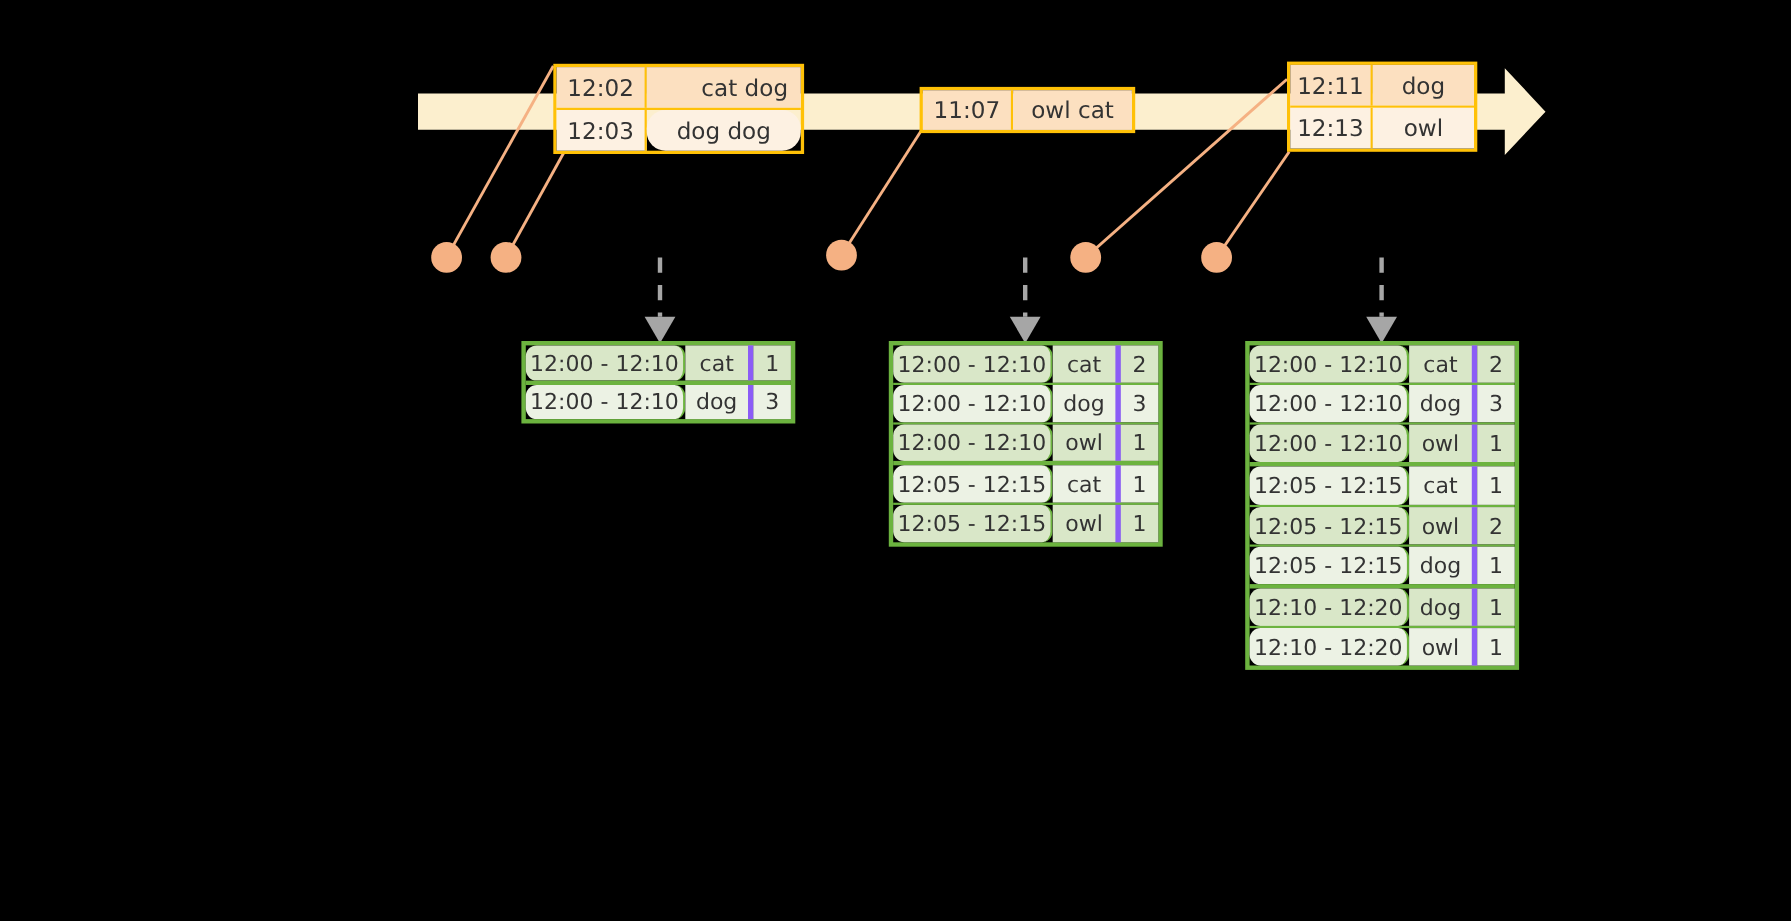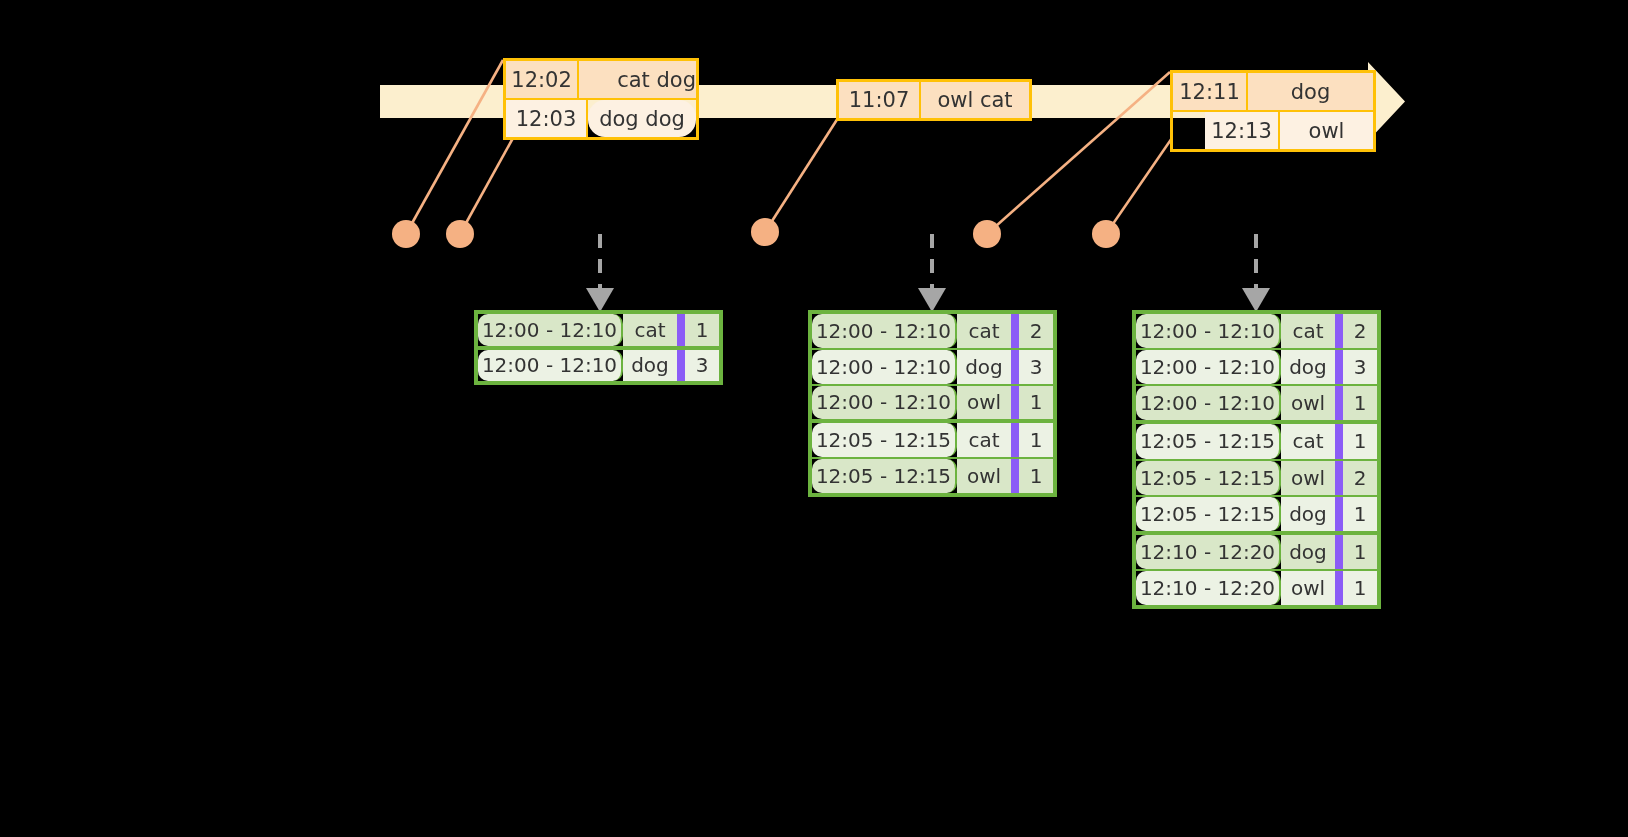--- a/index.html
+++ b/index.html
@@ -24,21 +24,21 @@
   .restable{position:absolute;border:4px solid #6CB33F;box-sizing:border-box;
             display:flex;flex-direction:column;z-index:6;}
   .resrow{display:flex;flex:1 1 auto;}
   .resrow + .resrow{border-top:2px solid #6CB33F;}
   .resrow.bandend + .resrow{border-top:4px solid #6CB33F;}
   .resrow.shade .rcell{background:#D9E7C8;}
   .resrow.plain .rcell{background:#ECF2E4;}
   .restable .rcell{display:flex;align-items:center;justify-content:center;
                    color:#333;font-size:20px;box-sizing:border-box;white-space:nowrap;}
   .restable .rcell.win{border-right:2px solid #6CB33F;border-radius:10px;}
-  .restable .rcell.key{border-right:8px solid #8b5cf6;}
+  .restable .rcell.key{border-right:5px solid #8b5cf6;}
 </style>
 </head>
 <body>
 
 <div id="stage">
 
   <svg class="layer">
     <g>
       <path d="M380,85 L1368,85 L1368,62 L1405,101.5 L1368,141 L1368,118 L380,118 Z" fill="#FCEFCE"></path>
     </g>
@@ -67,45 +67,45 @@
       <line x1="932" y1="234" x2="932" y2="288"></line>
       <line x1="1256" y1="234" x2="1256" y2="288"></line>
     </g>
     <g fill="#A6A6A6">
       <path d="M586,288 L614,288 L600,312 Z"></path>
       <path d="M918,288 L946,288 L932,312 Z"></path>
       <path d="M1242,288 L1270,288 L1256,312 Z"></path>
     </g>
   </svg>
 
-  <div class="evtbox" style="left:503px;top:58px;width:196px;height:82px;">
+  <div class="evtbox" style="left:503px;top:58px;width:228px;height:82px;">
     <div class="evtrow shade">
       <div class="cell t" style="width:82px;">12:02</div>
       <div class="cell" style="flex:1;padding-left:38px;">cat dog</div>
     </div>
     <div class="evtrow plain">
       <div class="cell t" style="width:82px;">12:03</div>
       <div class="cell" style="flex:1;border-radius:17px;">dog dog</div>
     </div>
   </div>
 
   <div class="evtbox" style="left:836px;top:79px;width:196px;height:42px;">
     <div class="evtrow shade">
       <div class="cell t" style="width:82px;">11:07</div>
       <div class="cell" style="flex:1;">owl cat</div>
     </div>
   </div>
 
-  <div class="evtbox" style="left:1170px;top:70px;width:206px;height:82px;">
+  <div class="evtbox" style="left:1170px;top:56px;width:173px;height:82px;">
     <div class="evtrow shade">
       <div class="cell t" style="width:75px;">12:11</div>
       <div class="cell" style="flex:1;">dog</div>
     </div>
     <div class="evtrow plain">
-      <div class="cell t" style="width:75px;margin-left:32px;">12:13</div>
+      <div class="cell t" style="width:75px;">12:13</div>
       <div class="cell" style="flex:1;">owl</div>
     </div>
   </div>
 
   <div class="restable" style="left:474px;top:310px;width:249px;height:75px;">
     <div class="resrow shade bandend">
       <div class="rcell win" style="width:145px;">12:00 - 12:10</div>
       <div class="rcell key" style="width:62px;">cat</div>
       <div class="rcell" style="flex:1;">1</div>
     </div>

